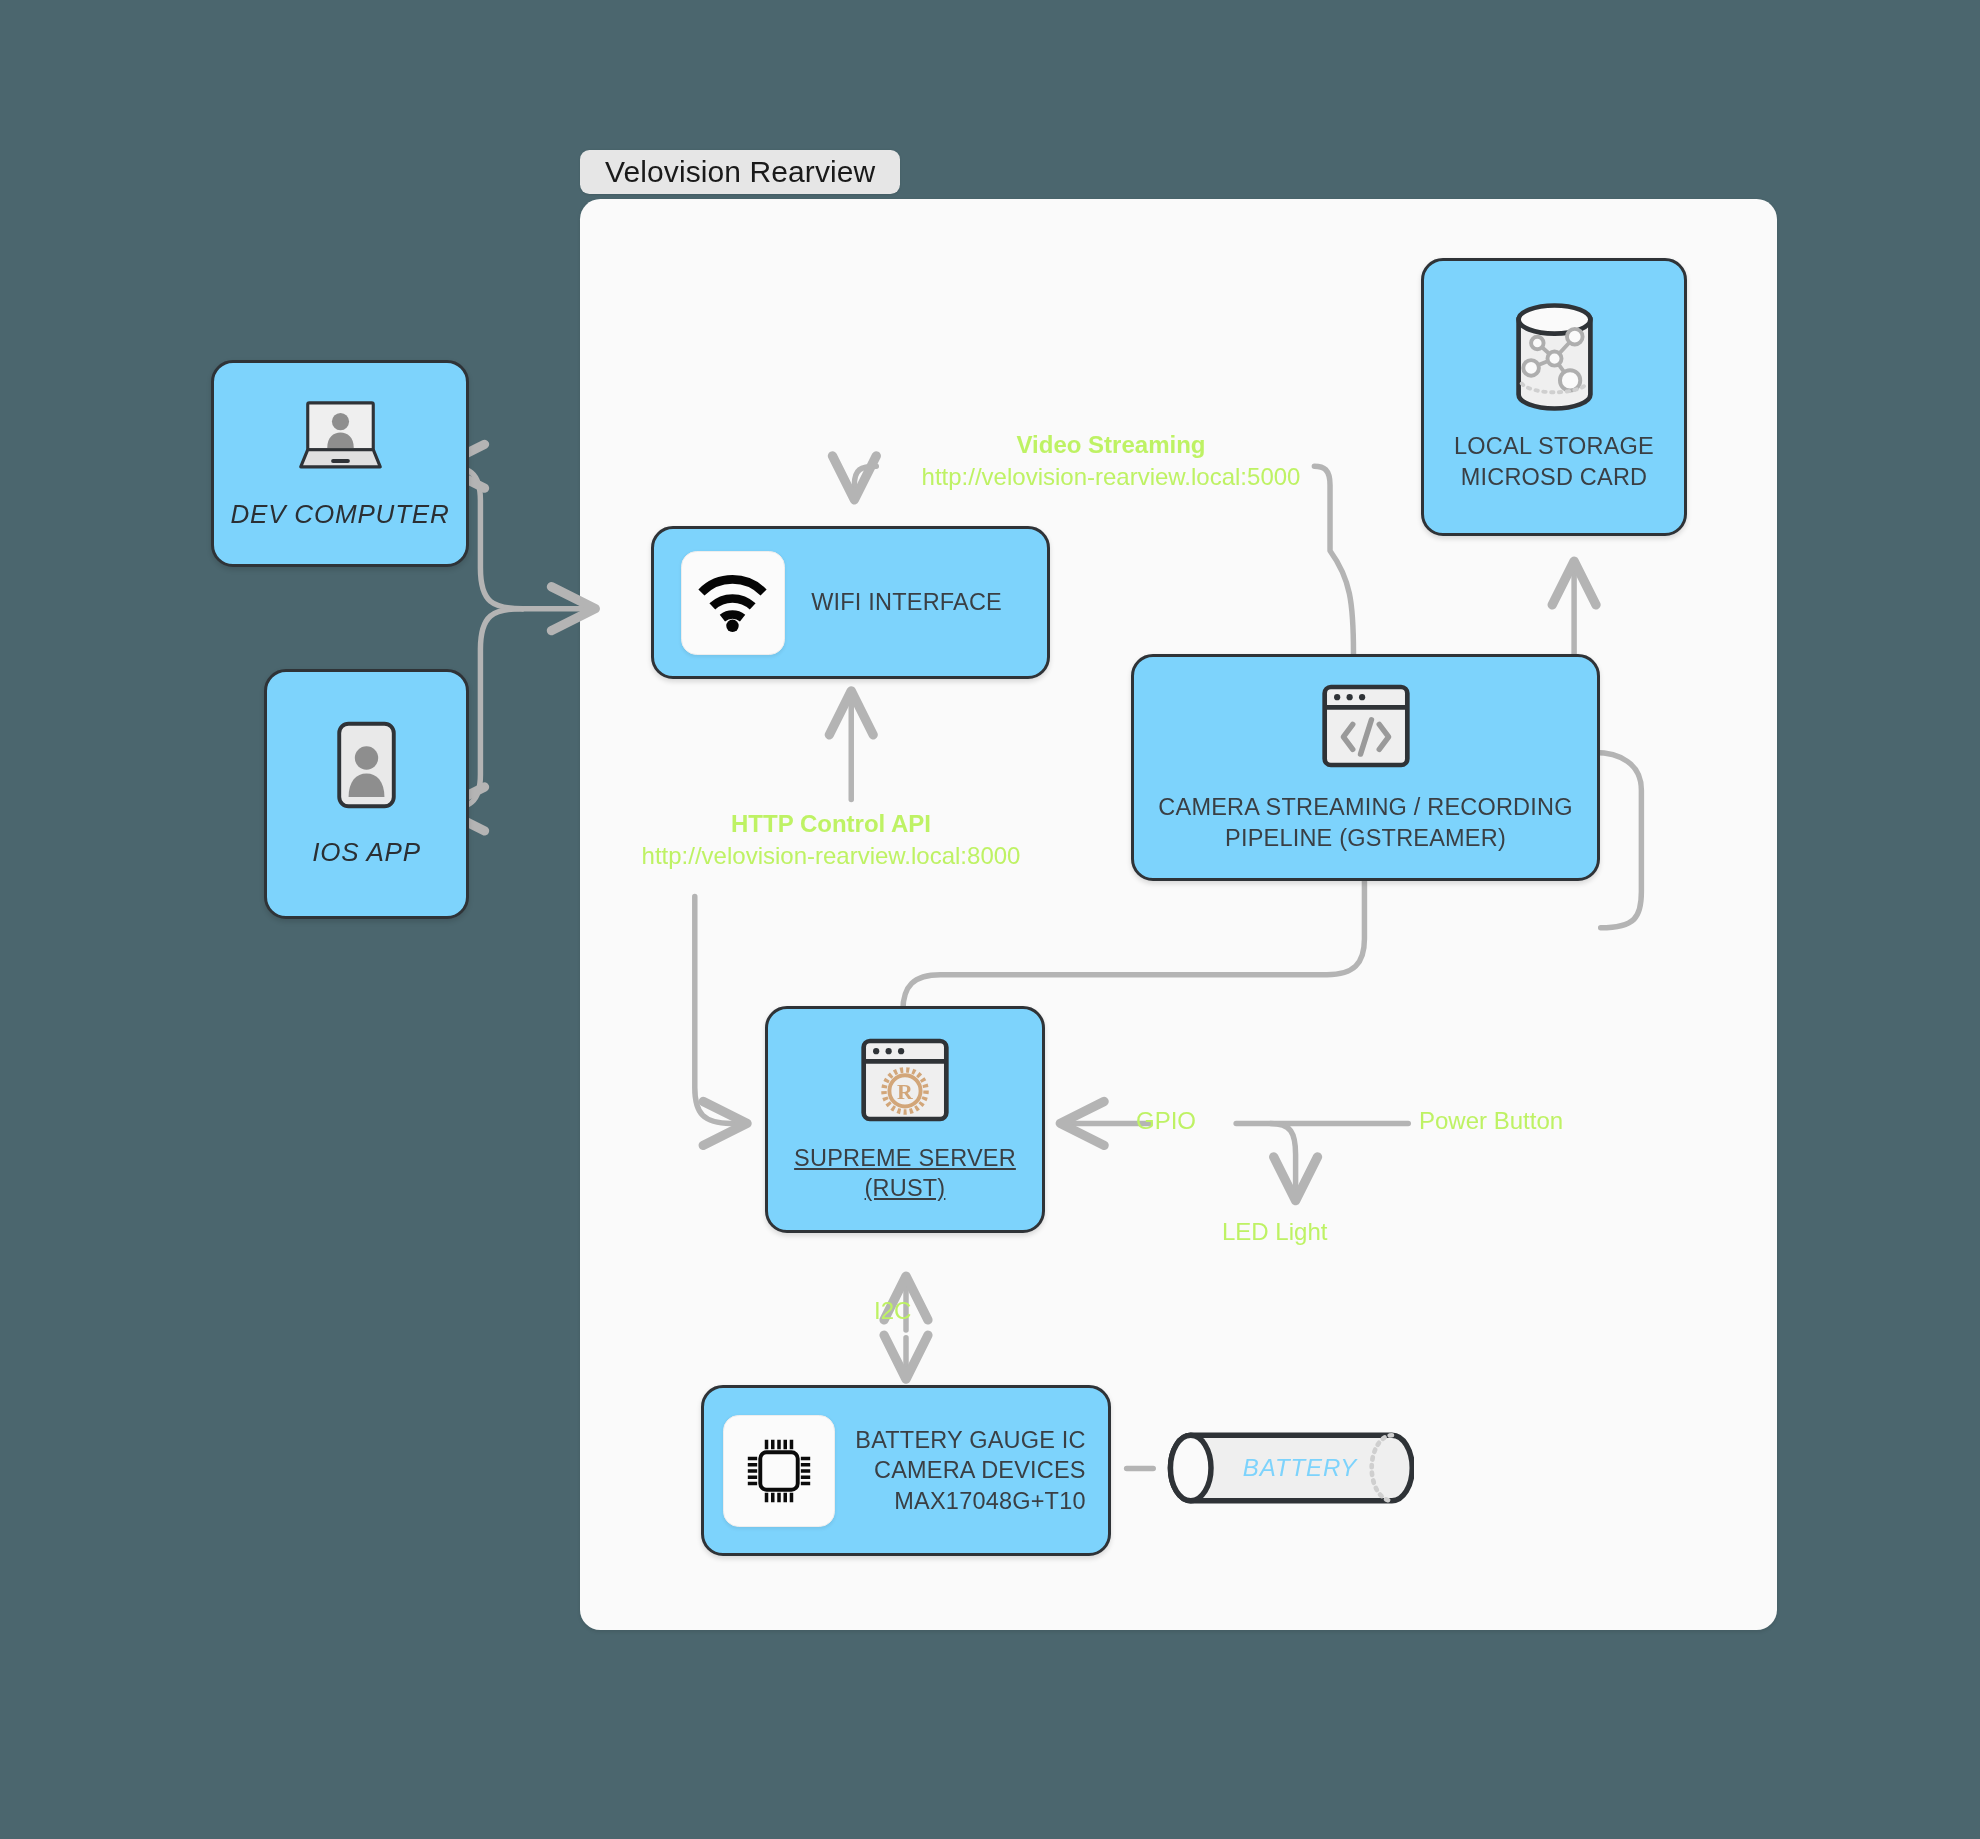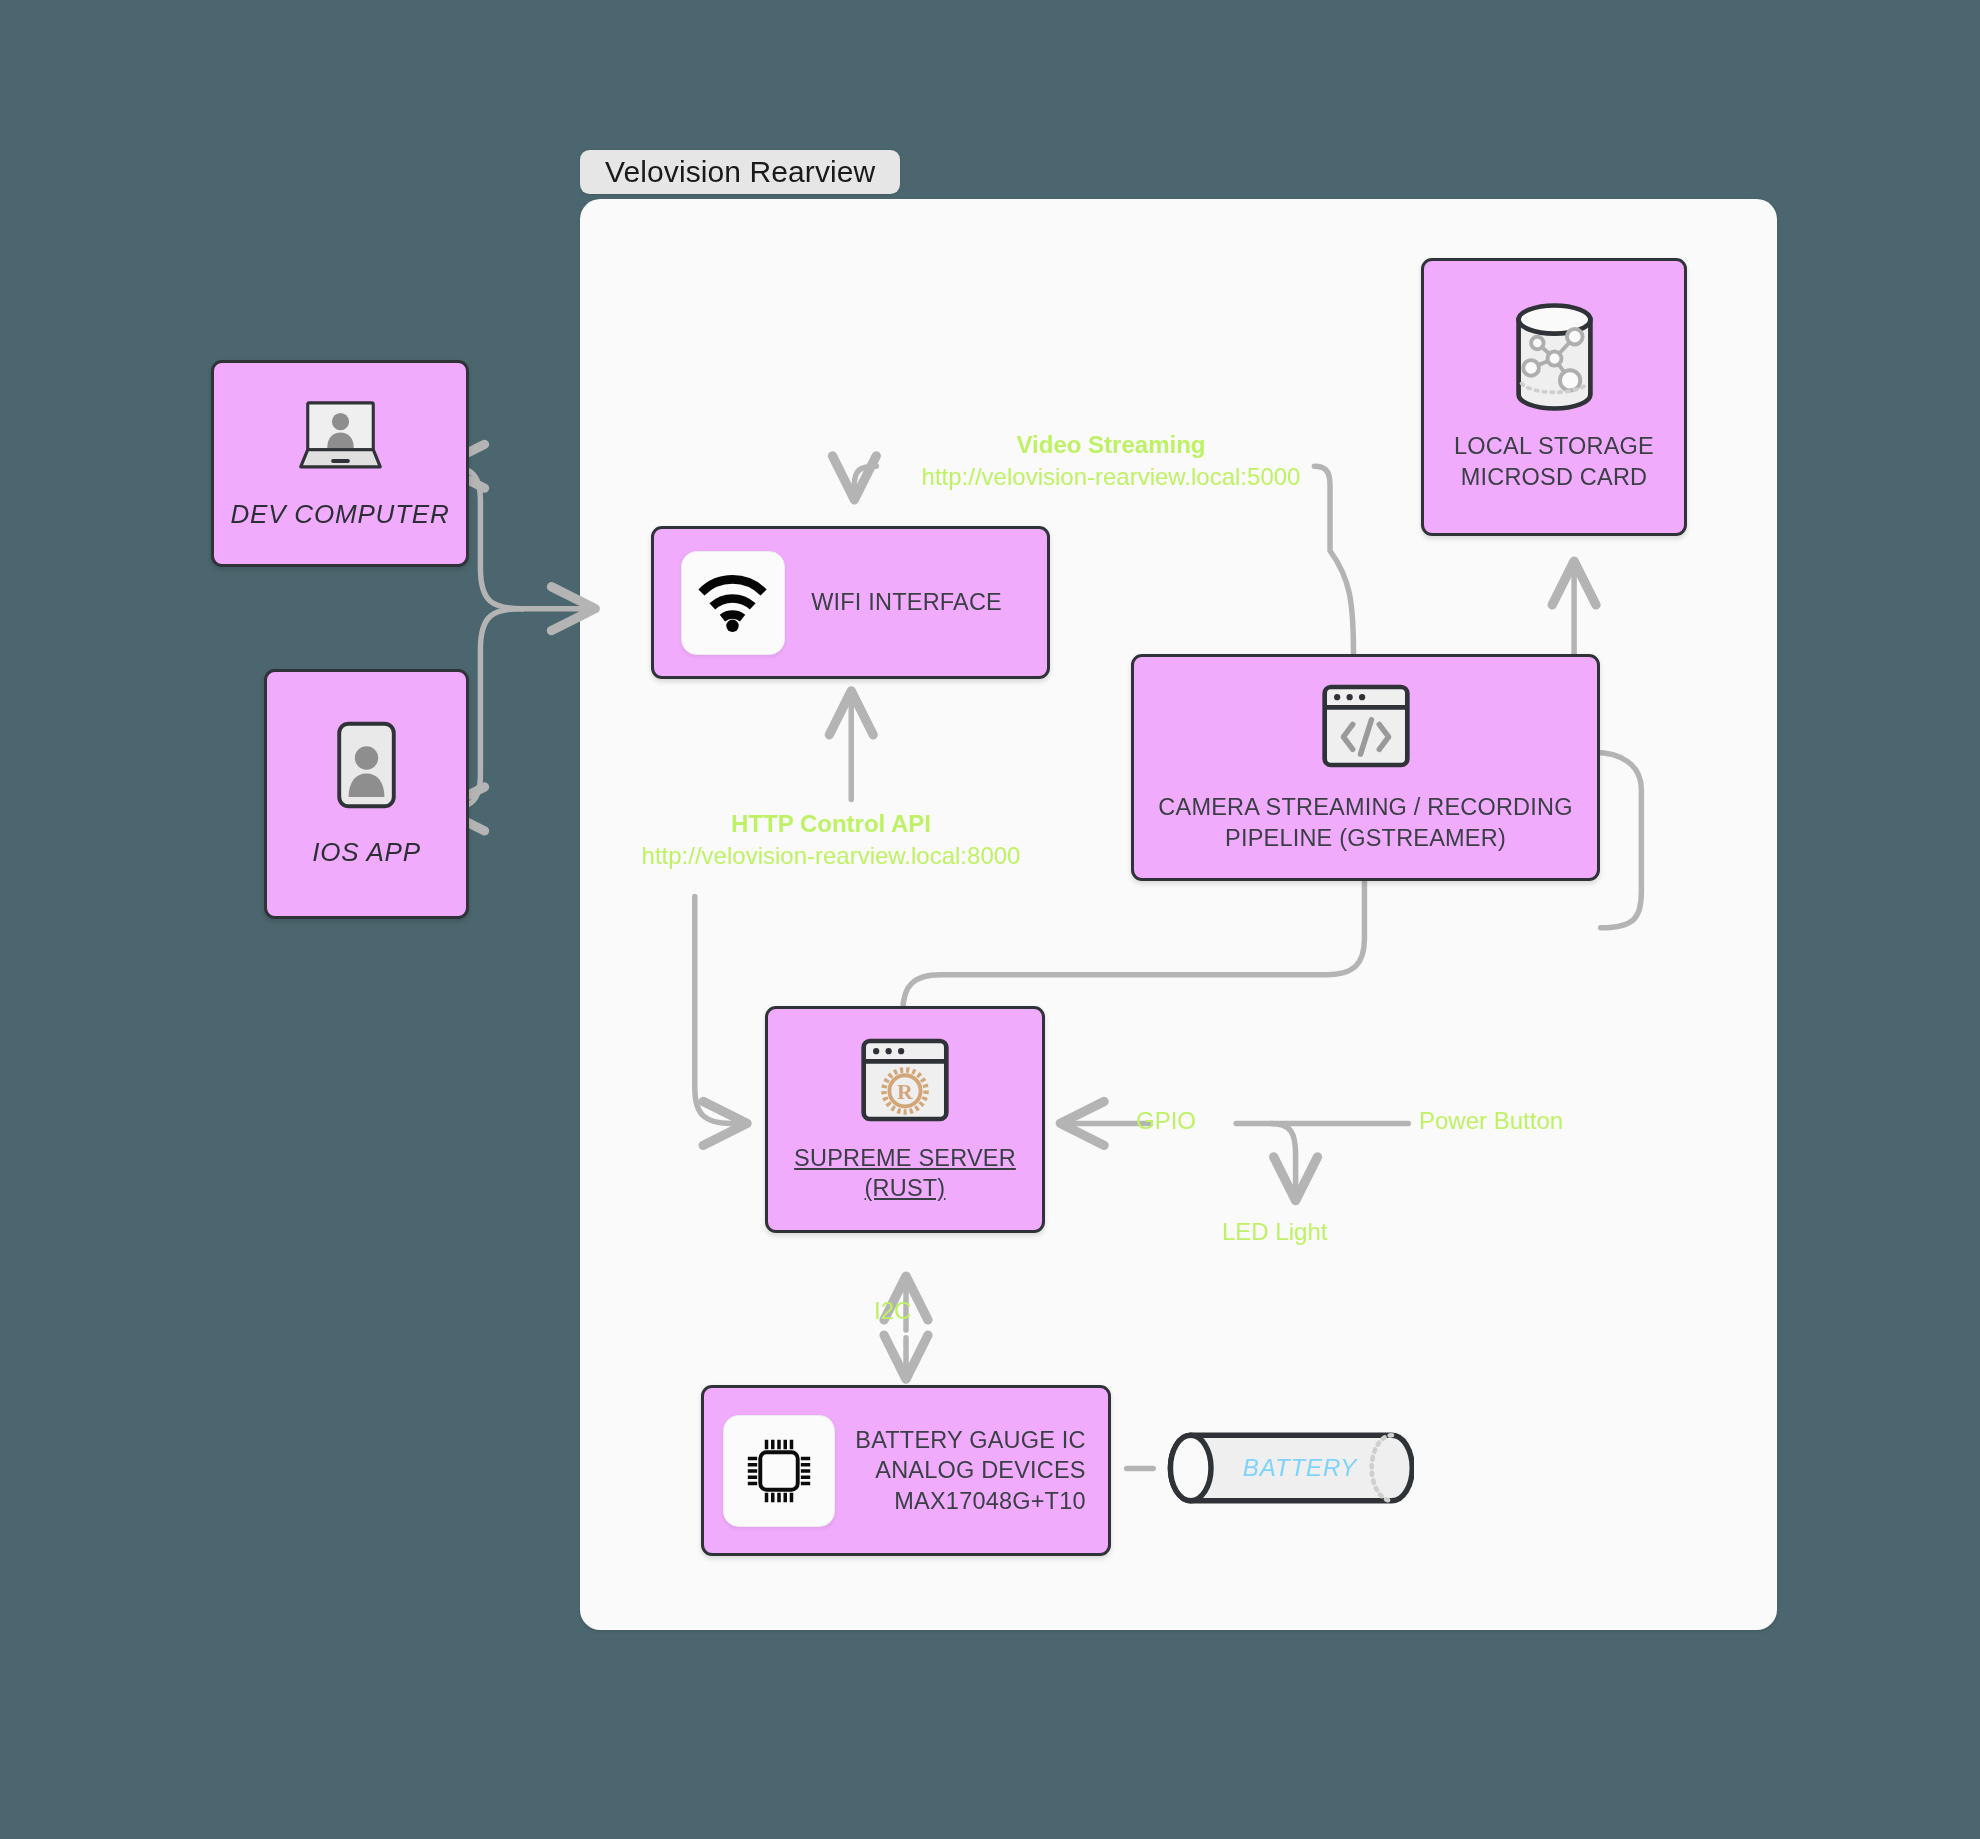--- a/index.html
+++ b/index.html
@@ -54,23 +54,23 @@
     position: absolute;
     left: 0; top: 0;
     width: 1981px;
     height: 1840px;
     pointer-events: none;
   }
 
   
   .node {
     position: absolute;
-    background: #f0abfc;
+    background: #7dd3fc;
     border: 3.9px solid #2f3337;
-    border-radius: 11px;
+    border-radius: 22px;
     box-sizing: border-box;
     display: flex;
     box-shadow: 0 2.3px 5.5px rgba(0,0,0,0.13);
   }
   .node.vert {
     flex-direction: column;
     align-items: center;
     justify-content: center;
   }
   .node.horiz {
@@ -315,21 +315,21 @@
         <g stroke="#0b0b0b" stroke-width="4.5" stroke-linecap="butt">
           <path d="M34,10 L34,22 M42,10 L42,22 M50,10 L50,22 M58,10 L58,22 M66,10 L66,22"></path>
           <path d="M34,78 L34,90 M42,78 L42,90 M50,78 L50,90 M58,78 L58,90 M66,78 L66,90"></path>
           <path d="M10,34 L22,34 M10,42 L22,42 M10,50 L22,50 M10,58 L22,58 M10,66 L22,66"></path>
           <path d="M78,34 L90,34 M78,42 L90,42 M78,50 L90,50 M78,58 L90,58 M78,66 L90,66"></path>
         </g>
       </svg>
     </div>
     <div class="node-label" style="margin-left:20.3px;text-align:right;">
       <span>BATTERY GAUGE IC</span><br>
-      <span>ANALOG DEVICES</span><br>
+      <span>CAMERA DEVICES</span><br>
       <span>MAX17048G+T10</span>
     </div>
   </div>
 
   <div id="node-battery">
     <svg width="250" height="78" viewBox="0 0 320 100" style="position:absolute;inset:0;">
       <path d="M34,8 L292,8 A26,42 0 0 1 292,92 L34,92 A26,42 0 0 1 34,8 Z" fill="#efefef" stroke="#2f3337" stroke-width="7" stroke-linejoin="round"></path>
       <ellipse cx="34" cy="50" rx="26" ry="42" fill="#fafafa" stroke="#2f3337" stroke-width="7"></ellipse>
       <path d="M292,8 A26,42 0 0 0 292,92" fill="none" stroke="#cfcfcf" stroke-width="6" stroke-dasharray="3 7" stroke-linecap="round"></path>
     </svg>

